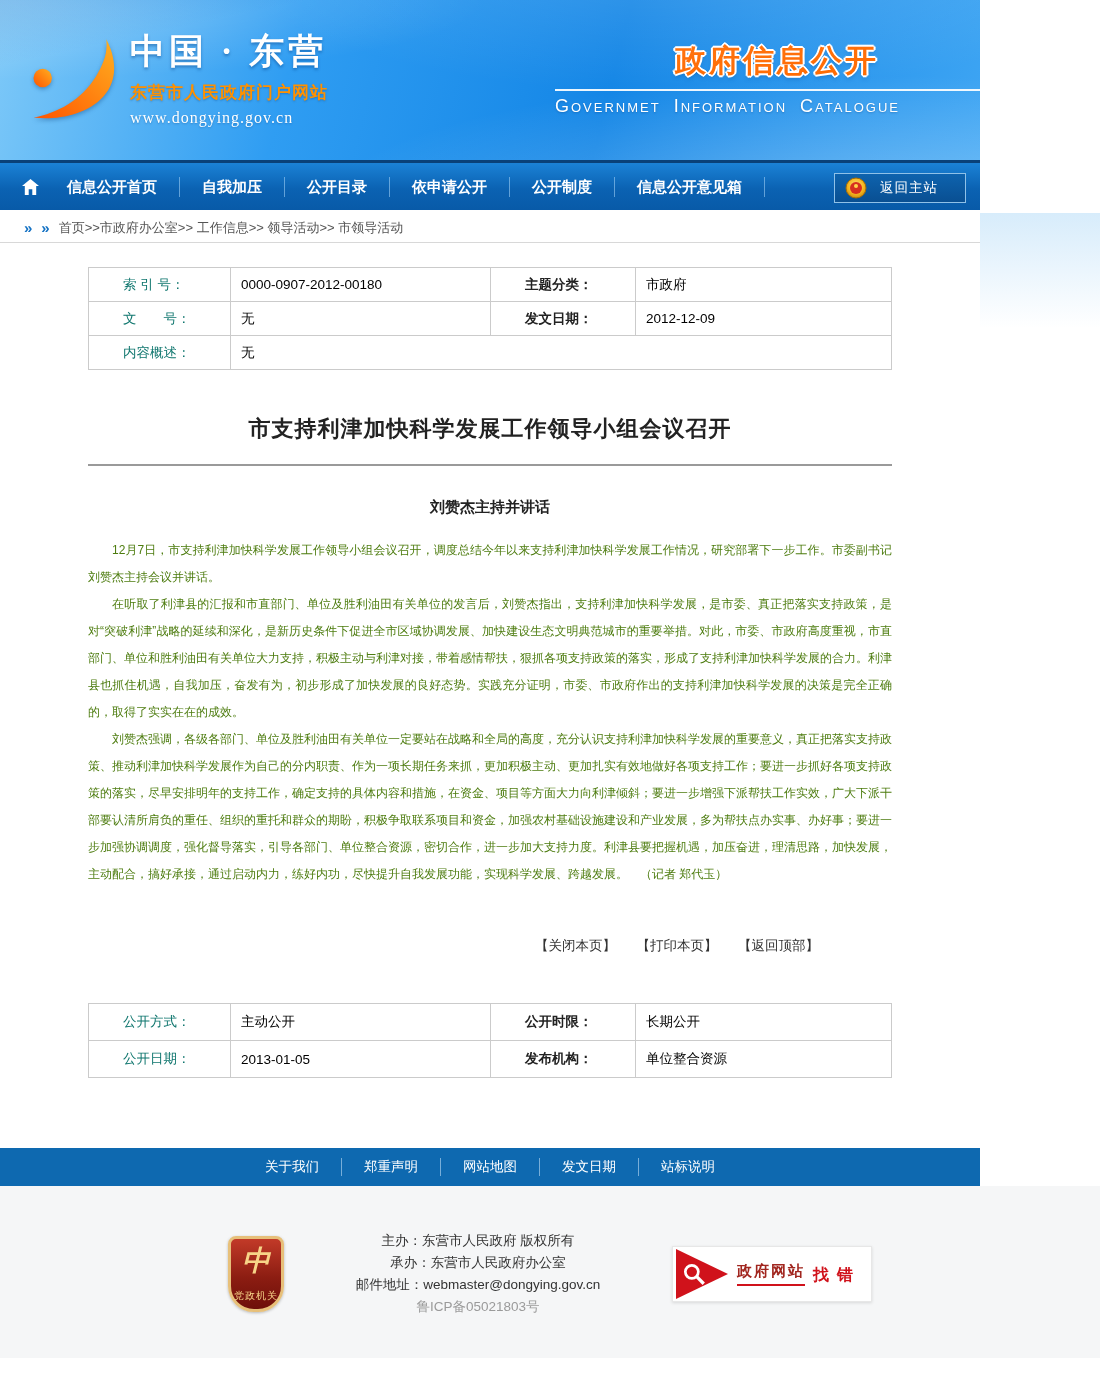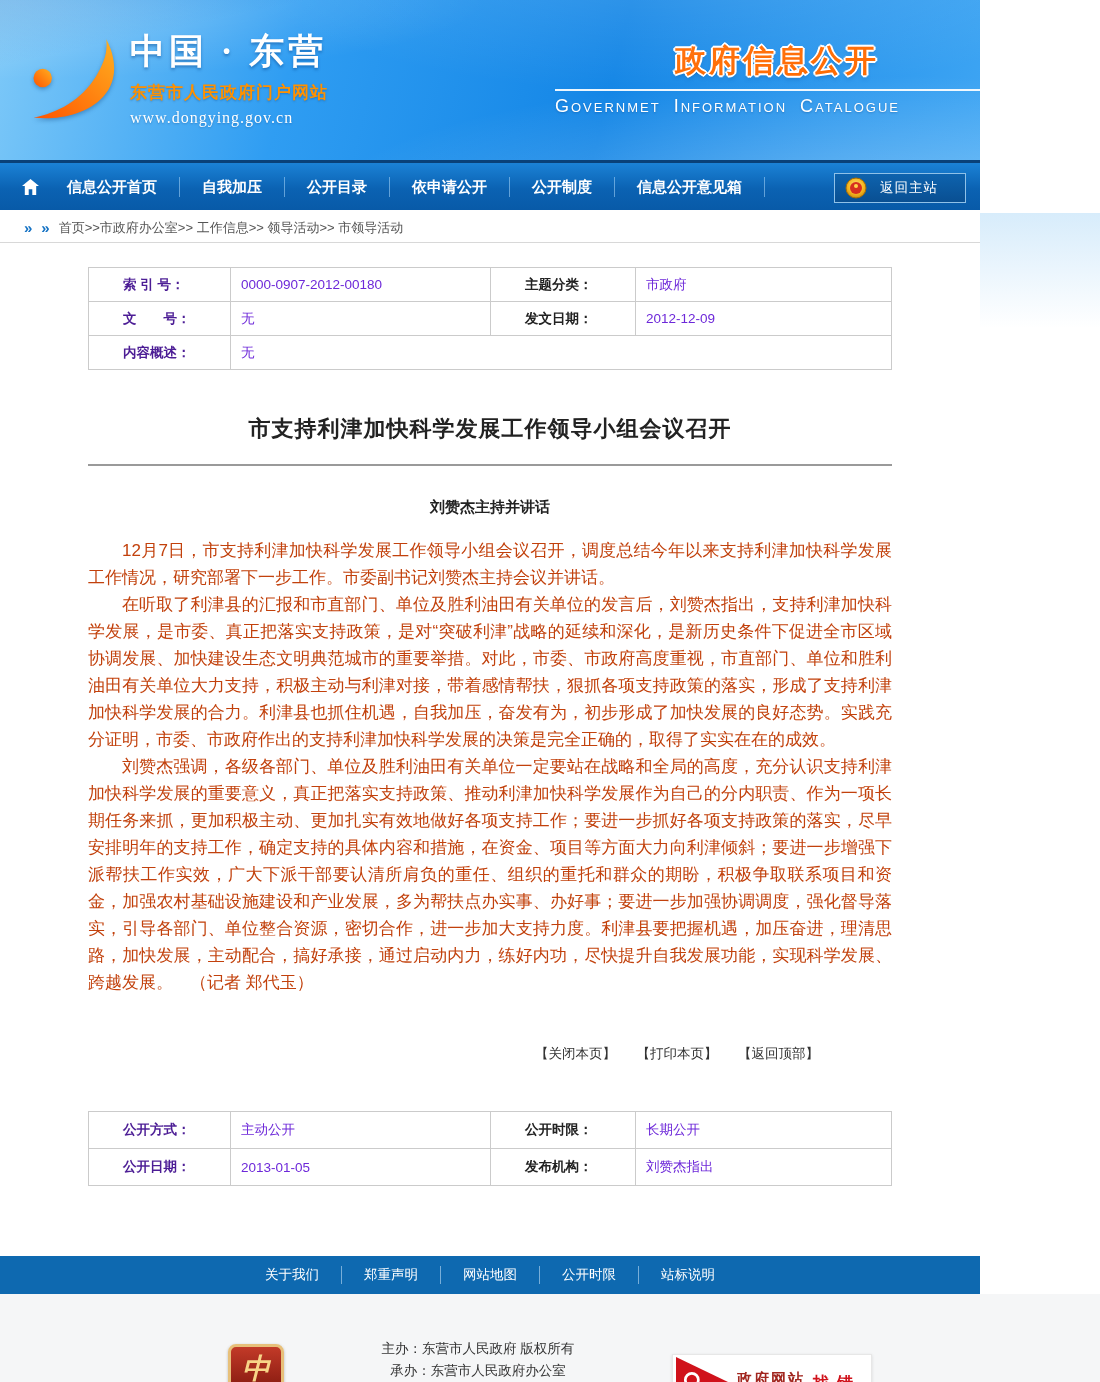--- a/index.html
+++ b/index.html
@@ -82,30 +82,30 @@
     position:relative; z-index:1; width:980px; margin:3px auto 0; height:30px;
     background:#fff; border-bottom:1px solid #d8d8d8; box-shadow:0 2px 0 rgba(230,230,230,.6);
     display:flex; align-items:center; padding-left:24px;
   }
   .crumb-arrows { color:#1472c4; font-weight:bold; font-size:15px; margin-right:10px; letter-spacing:-1px; }
   .crumb-text { color:#555; font-size:13px; cursor:pointer; }
 
   
   .content { position:relative; z-index:1; width:980px; margin:0 auto; background:#fff; padding:24px 88px 70px; }
   table.info { width:804px; border-collapse:collapse; }
-  table.info td { border:1px solid #cbcbcb; font-size:13.5px; color:#6d28d9; }
-  table.info td.lab { font-weight:bold; color:#4c1d95; padding-left:34px; width:142px; }
+  table.info td { border:1px solid #cbcbcb; font-size:13.5px; color:#000000; }
+  table.info td.lab { font-weight:normal; color:#0f766e; padding-left:34px; width:142px; }
   table.info td.lab2 { font-weight:bold; color:#222; padding-left:34px; width:145px; }
   table.info td.val { padding-left:10px; }
   table.meta tr { height:34px; }
   table.pub tr { height:37px; }
   .art-title { font-size:22px; font-weight:bold; color:#222; text-align:center; margin:44px 0 0; letter-spacing:1px; }
   .art-rule { border:none; border-top:2px solid #9a9a9a; margin:20px 0 0; }
   .art-sub { font-size:15px; font-weight:bold; color:#222; text-align:center; margin:32px 0 20px; }
-  .art-body p { margin:0; font-size:17px; color:#c2410c; line-height:27px; text-indent:2em; text-align:justify; }
+  .art-body p { margin:0; font-size:12px; color:#4d7c0f; line-height:27px; text-indent:2em; text-align:justify; }
   .actions { margin-top:48px; text-align:center; position:relative; left:187px; }
   .act-btn { font-size:13.5px; color:#333; margin:0 8px; cursor:pointer; }
   table.pub { margin-top:48px;border-radius:23px; }
 
   
   .footbar {
     width:980px; margin:0 auto; height:38px; background:#0e69b0;
     display:flex; align-items:center; justify-content:center;
   }
   .foot-link { color:#fff; font-size:13.5px; text-decoration:none; cursor:pointer; padding:0 22px; white-space:nowrap; }
@@ -258,31 +258,31 @@
           <tr>
         <td class="lab">公开方式：</td>
         <td class="val" style="width:260px">主动公开</td>
         <td class="lab2">公开时限：</td>
         <td class="val">长期公开</td>
       </tr>
       <tr>
         <td class="lab">公开日期：</td>
         <td class="val">2013-01-05</td>
         <td class="lab2">发布机构：</td>
-        <td class="val">刘赞杰指出</td>
+        <td class="val">单位整合资源</td>
       </tr>
     </tbody>
       </table>
   </div>
 
   <div class="footbar">
     <a class="foot-link">关于我们</a>
     <a class="foot-link">郑重声明</a>
     <a class="foot-link">网站地图</a>
-    <a class="foot-link">公开时限</a>
+    <a class="foot-link">发文日期</a>
     <a class="foot-link">站标说明</a>
   </div>
 
   <div class="footinfo">
     <div class="badge">
       <span class="badge-glyph">中</span>
       <span class="badge-label">党政机关</span>
     </div>
     <div class="foot-text">
       <div>主办：东营市人民政府 版权所有</div>

